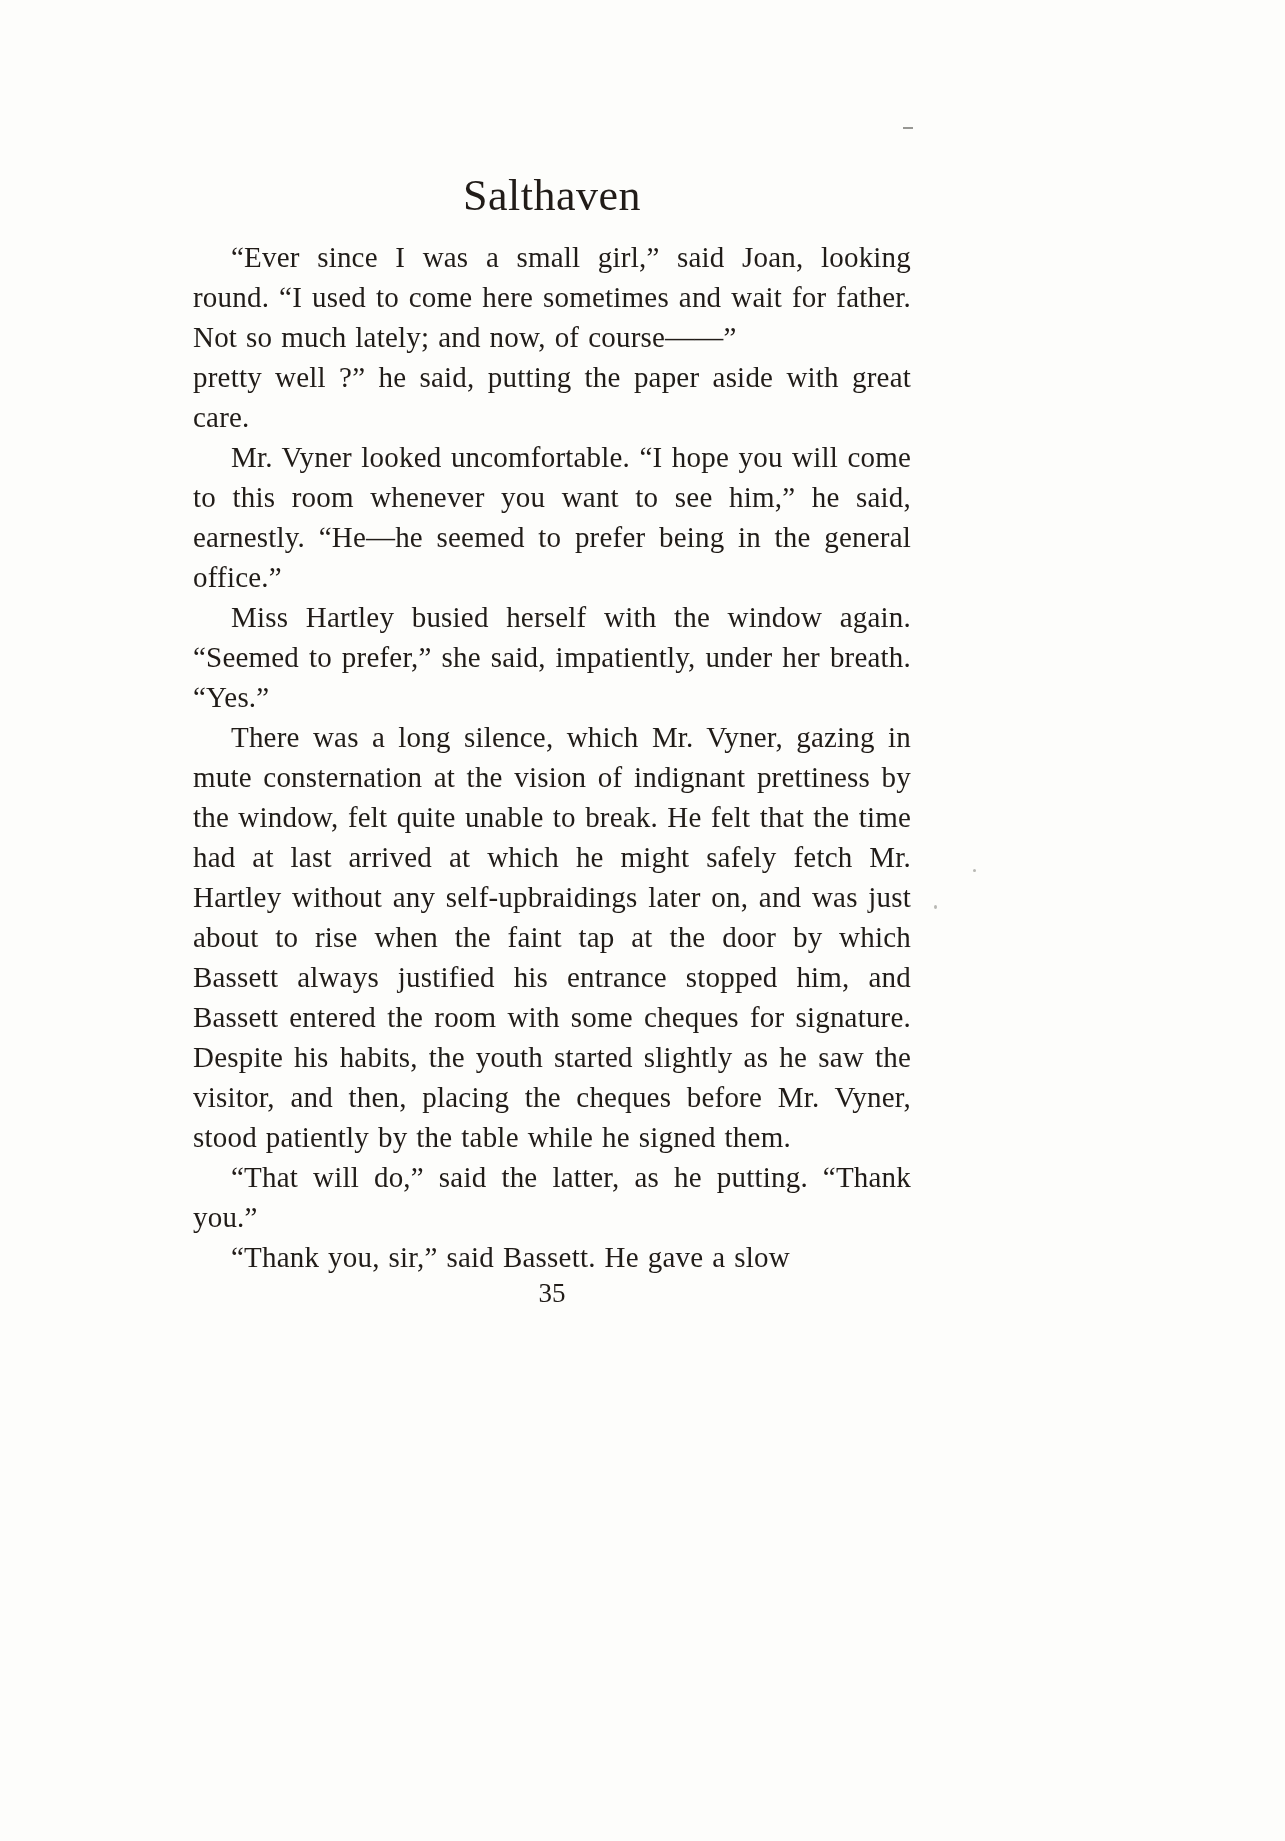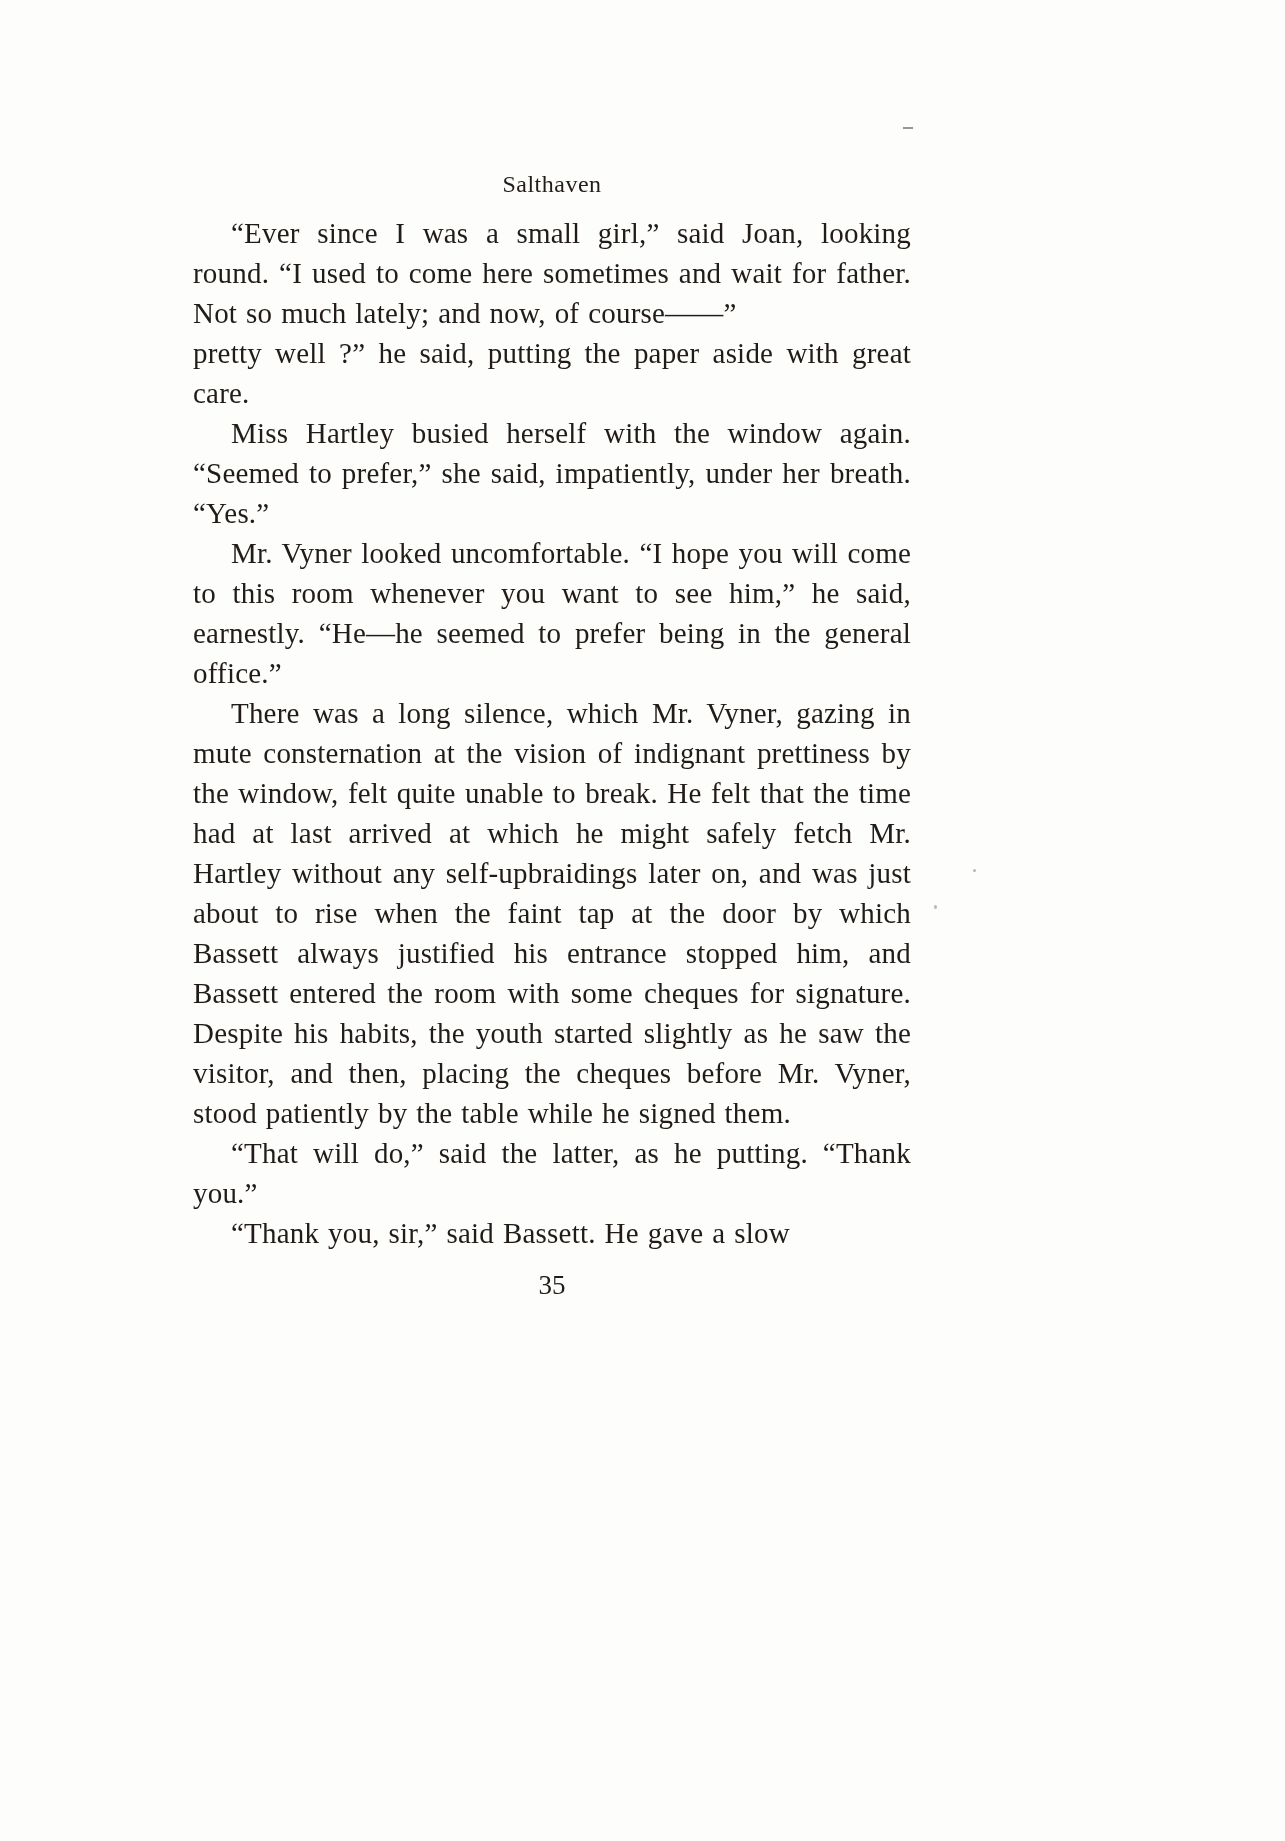--- a/index.html
+++ b/index.html
@@ -50,39 +50,38 @@
     opacity: 0.6;
   }
   .text-block {
     position: absolute;
     left: 193px;
     top: 170px;
     width: 718px;
   }
   .running-head {
     text-align: center;
-    font-size: 24px;
+    font-size: 44px;
     line-height: 1.2;
     font-weight: normal;
     letter-spacing: 0.5px;
     margin: 0 0 14px 0;
   }
   .para {
     margin: 0;
     font-size: 29px;
     line-height: 40px;
     text-align: justify;
     letter-spacing: 0.2px;
     word-spacing: 1.5px;
   }
   .para.indent {
     text-indent: 38px;
   }
   .page-number {
-    margin-top: 16px;
     text-align: center;
     font-size: 27px;
     line-height: 1.2;
   }
 </style>
 </head>
 <body>
 
 <div class="page">
 
@@ -91,23 +90,23 @@
   <div class="scan-artifact-dot-2"></div>
 
   <div class="text-block">
 
     <div class="running-head">Salthaven</div>
 
     <p class="para indent">“Ever since I was a small girl,” said Joan, looking round. “I used to come here sometimes and wait for father. Not so much lately; and now, of course——”</p>
 
     <p class="para">pretty well ?” he said, putting the paper aside with great care.</p>
 
+    <p class="para indent">Mr. Vyner looked uncomfortable. “I hope you will come to this room whenever you want to see him,” he said, earnestly. “He—he seemed to prefer being in the general office.”</p>
+
     <p class="para indent">Miss Hartley busied herself with the window again. “Seemed to prefer,” she said, impatiently, under her breath. “Yes.”</p>
-
-    <p class="para indent">Mr. Vyner looked uncomfortable. “I hope you will come to this room whenever you want to see him,” he said, earnestly. “He—he seemed to prefer being in the general office.”</p>
 
     <p class="para indent">There was a long silence, which Mr. Vyner, gazing in mute consternation at the vision of indignant prettiness by the window, felt quite unable to break. He felt that the time had at last arrived at which he might safely fetch Mr. Hartley without any self-upbraidings later on, and was just about to rise when the faint tap at the door by which Bassett always justified his entrance stopped him, and Bassett entered the room with some cheques for signature. Despite his habits, the youth started slightly as he saw the visitor, and then, placing the cheques before Mr. Vyner, stood patiently by the table while he signed them.</p>
 
     <p class="para indent">“That will do,” said the latter, as he putting. “Thank you.”</p>
 
     <p class="para indent">“Thank you, sir,” said Bassett. He gave a slow</p>
 
     <div class="page-number">35</div>
 
   </div>

